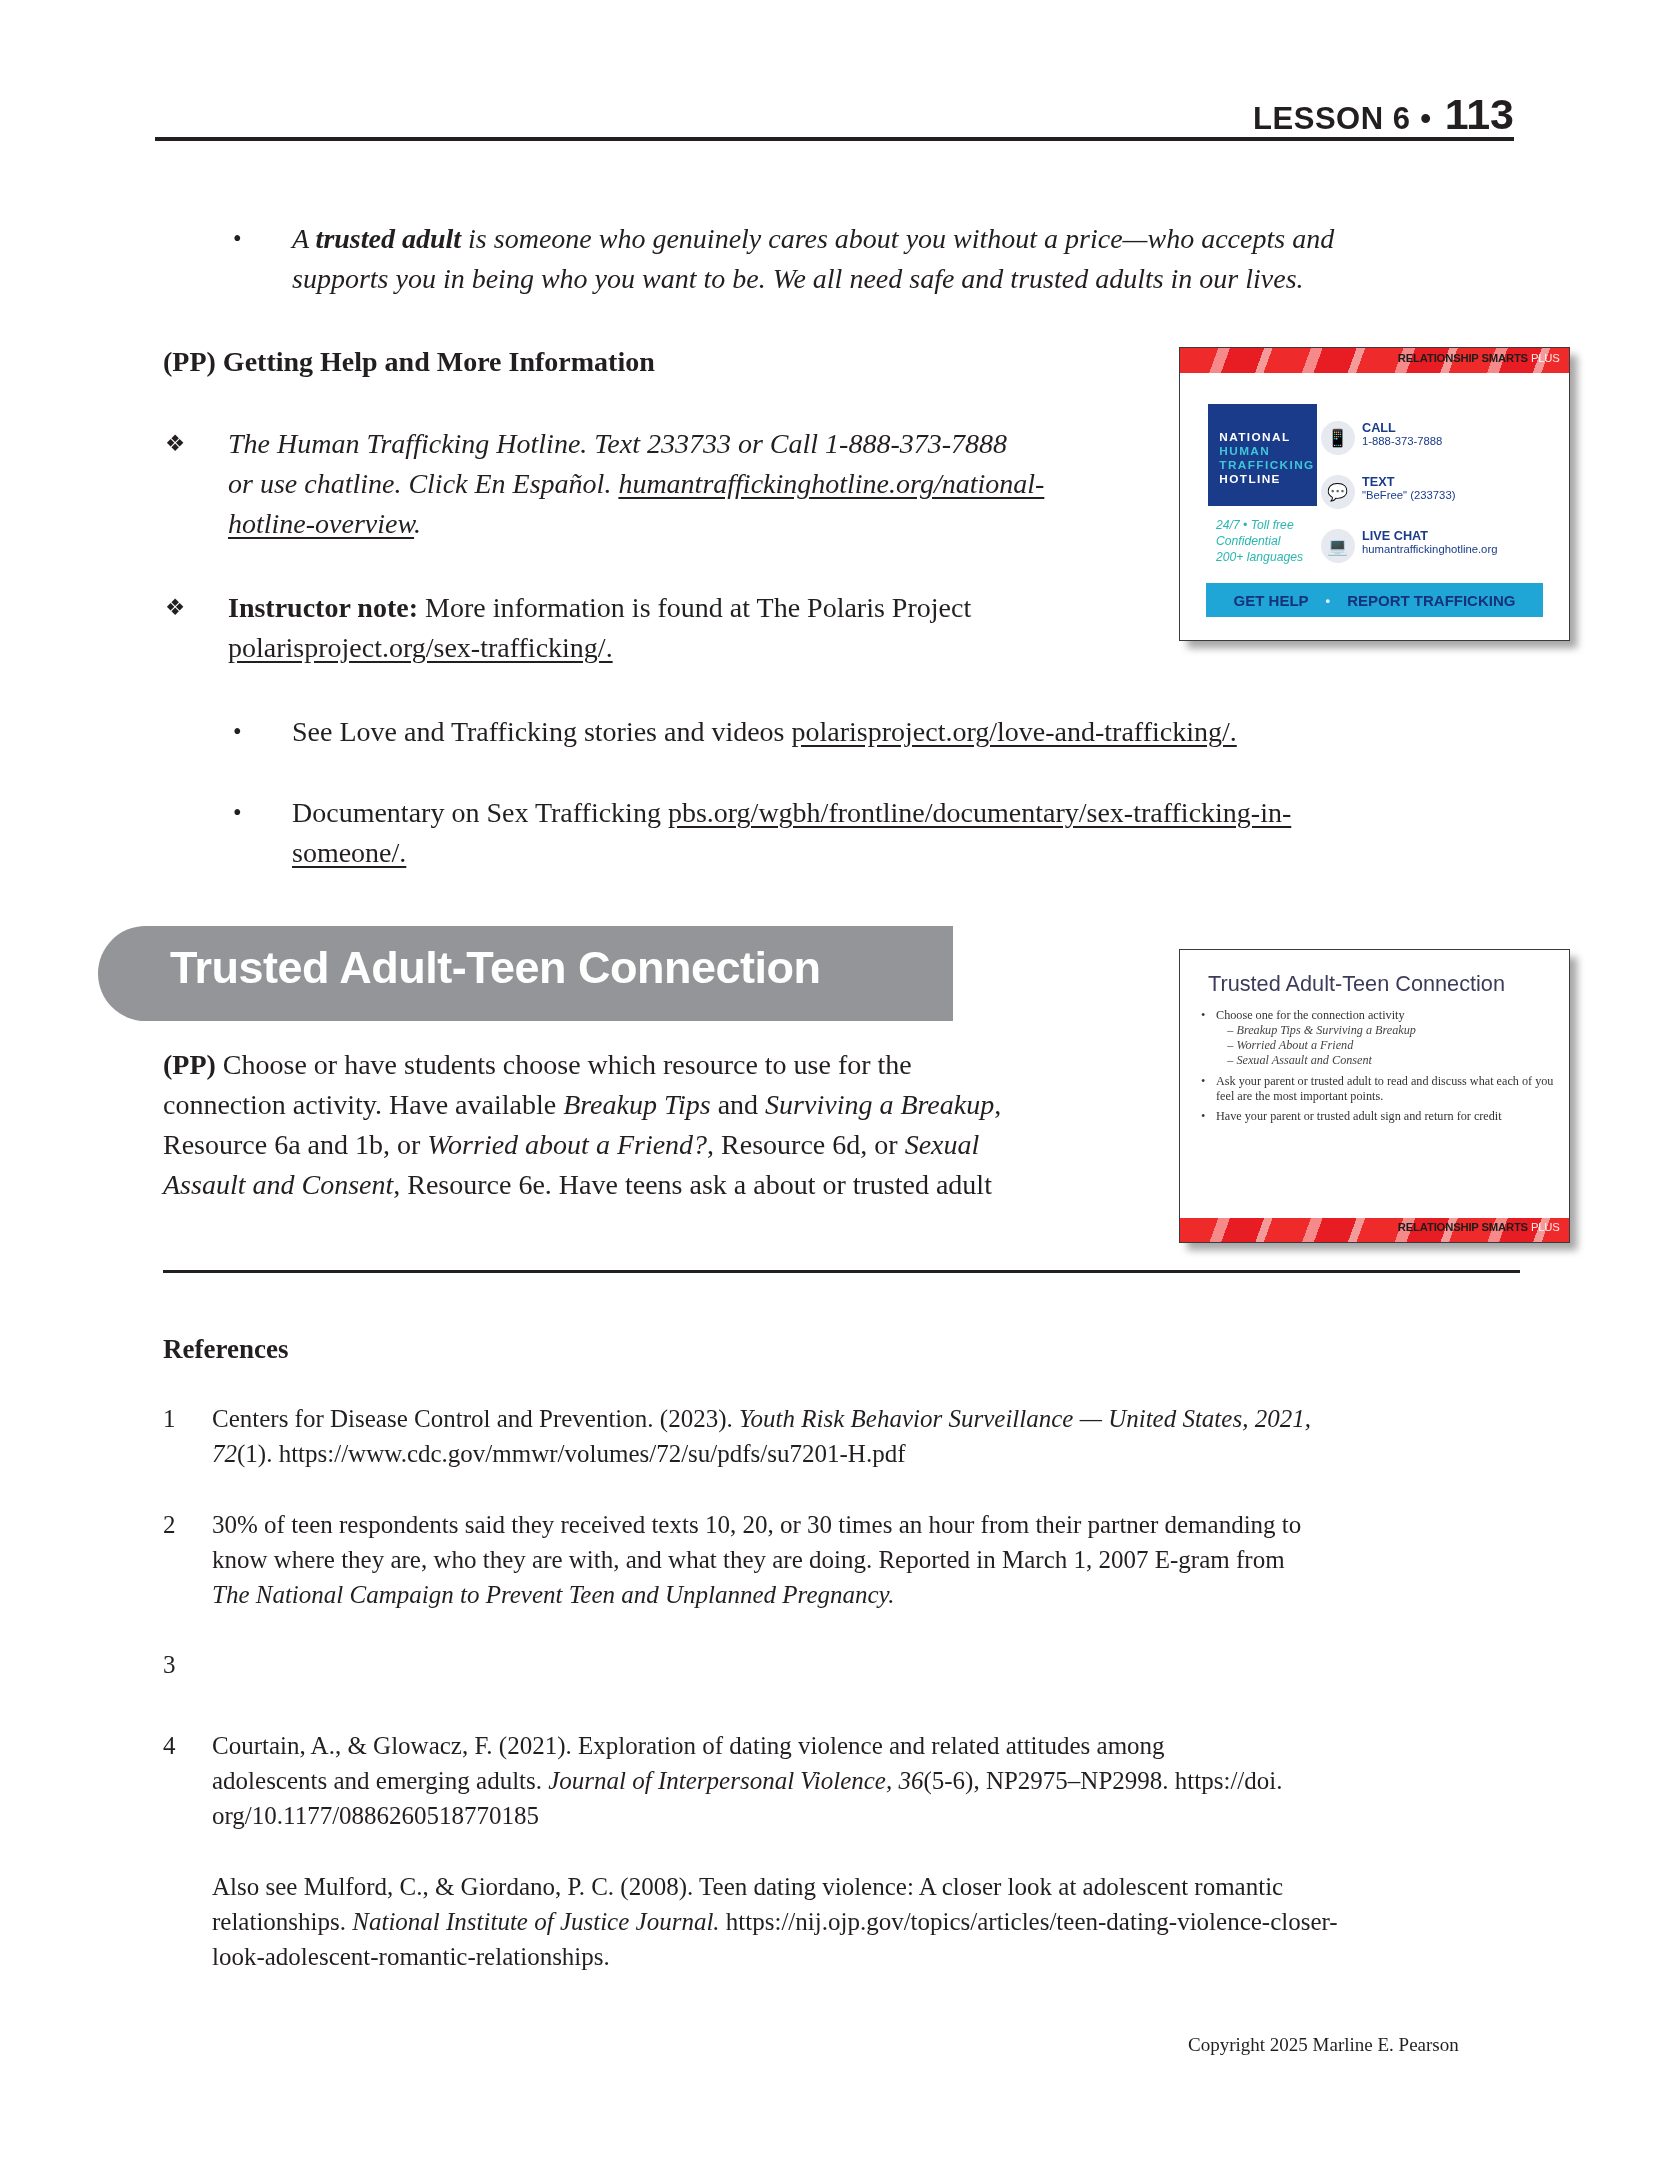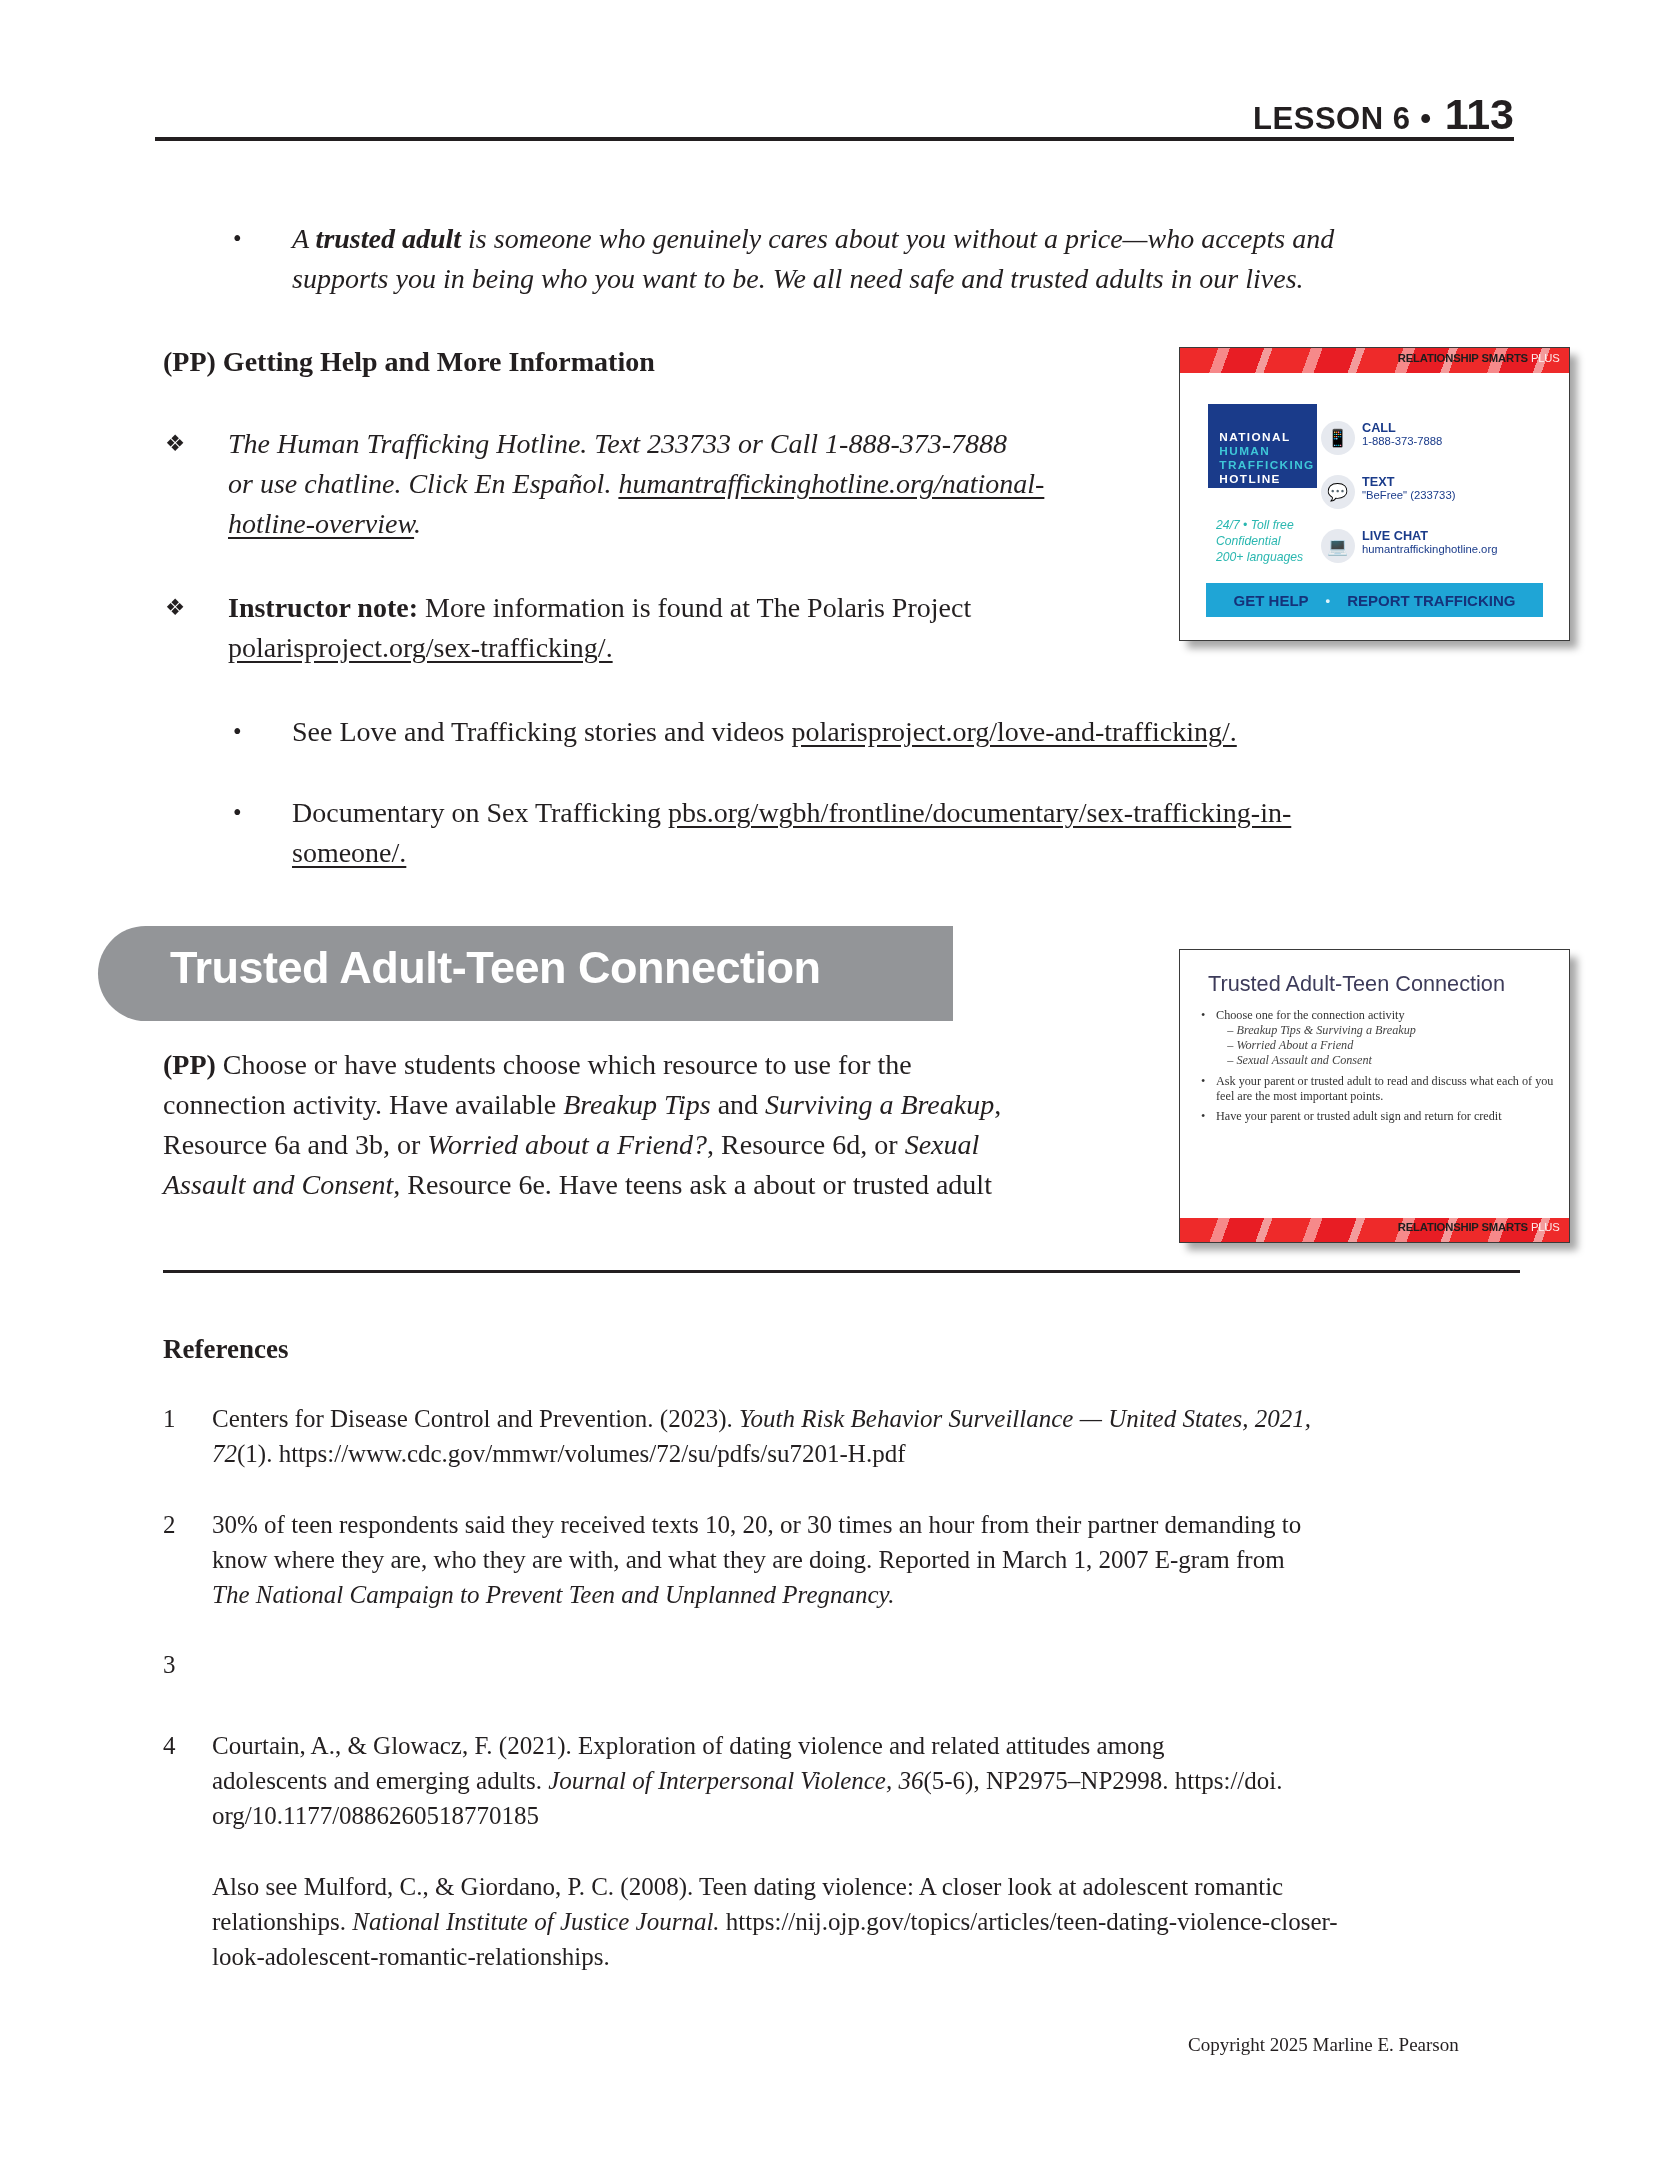--- a/index.html
+++ b/index.html
@@ -23,21 +23,21 @@
   .bullet-dot { font-size: 24.5px; }
   .diamond { font-size: 22.6px; }
 
   
   .slide { border: 1.9px solid #3a3a3a; background: #ffffff; box-shadow: 7.5px 7.5px 7.5px rgba(0,0,0,0.35); overflow: hidden; }
   .slide-banner { position: absolute; left: 0; right: 0; height: 24.5px;
                   background: repeating-linear-gradient(110deg, #ee2a2a 0 36px, #f6898a 36px 47px, #e81d24 47px 79px, #f39b9b 79px 87px); }
   .slide-banner .brand { position: absolute; right: 9.4px; top: 3.8px; font-family: "Liberation Sans", sans-serif;
                          font-weight: bold; font-size: 11.3px; color: #1d1d1d; letter-spacing: -0.2px; }
   .slide-banner .brand .plus { color: #ffffff; font-weight: normal; opacity: 0.9; }
-  .nhth-box { position: absolute; left: 28px; top: 56px; width: 109px; height: 84px; background: #1a3b8a;
+  .nhth-box { position: absolute; left: 28px; top: 56px; width: 109px; height: 102px; background: #1a3b8a;
               font-family: "Liberation Sans", sans-serif; font-weight: bold; font-size: 11.8px; line-height: 14px;
               letter-spacing: 1.4px; padding: 26px 0 0 11.3px; box-sizing: border-box; }
   .nhth-box .w { color: #ffffff; }
   .nhth-box .c { color: #3ec7d8; }
   .nhth-feats { position: absolute; left: 36px; top: 169px; font-family: "Liberation Sans", sans-serif;
                 font-style: italic; font-size: 12.2px; line-height: 16px; color: #2ab7b0; }
   .contact-row { position: absolute; left: 141px; font-family: "Liberation Sans", sans-serif; }
   .contact-icon { position: absolute; left: 0; top: 0; width: 34px; height: 34px; border-radius: 50%;
                   background: #e6e9ef; display: flex; align-items: center; justify-content: center; color: #1a3b8a; font-size: 17px; }
   .contact-text { position: absolute; left: 41px; top: 0; white-space: nowrap; }
@@ -165,21 +165,21 @@
   </div>
 </div>
 
 <div class="abs section-banner">
   <span class="title">Trusted Adult-Teen Connection</span>
 </div>
 
 <div class="abs body-text" style="left:163px; top:1045px; white-space:nowrap;">
   <span class="bold">(PP)</span><span> Choose or have students choose which resource to use for the</span><br>
   <span>connection activity. Have available </span><span class="ital">Breakup Tips</span><span> and </span><span class="ital">Surviving a Breakup</span><span>,</span><br>
-  <span>Resource 6a and 3b, or </span><span class="ital">Worried about a Friend?</span><span>, Resource 6d, or </span><span class="ital">Sexual</span><br>
+  <span>Resource 6a and 1b, or </span><span class="ital">Worried about a Friend?</span><span>, Resource 6d, or </span><span class="ital">Sexual</span><br>
   <span class="ital">Assault and Consent</span><span>, Resource 6e. Have teens ask a about or trusted adult</span><br>
 </div>
 
 <div class="abs slide" style="left:1179px; top:949px; width:389px; height:292px;">
   <div class="slide2-title">Trusted Adult-Teen Connection</div>
   <div class="slide2-list">
     <div class="pt">
       <span>Choose one for the connection activity</span>
       <div class="sub">– Breakup Tips &amp; Surviving a Breakup</div>
       <div class="sub">– Worried About a Friend</div>

